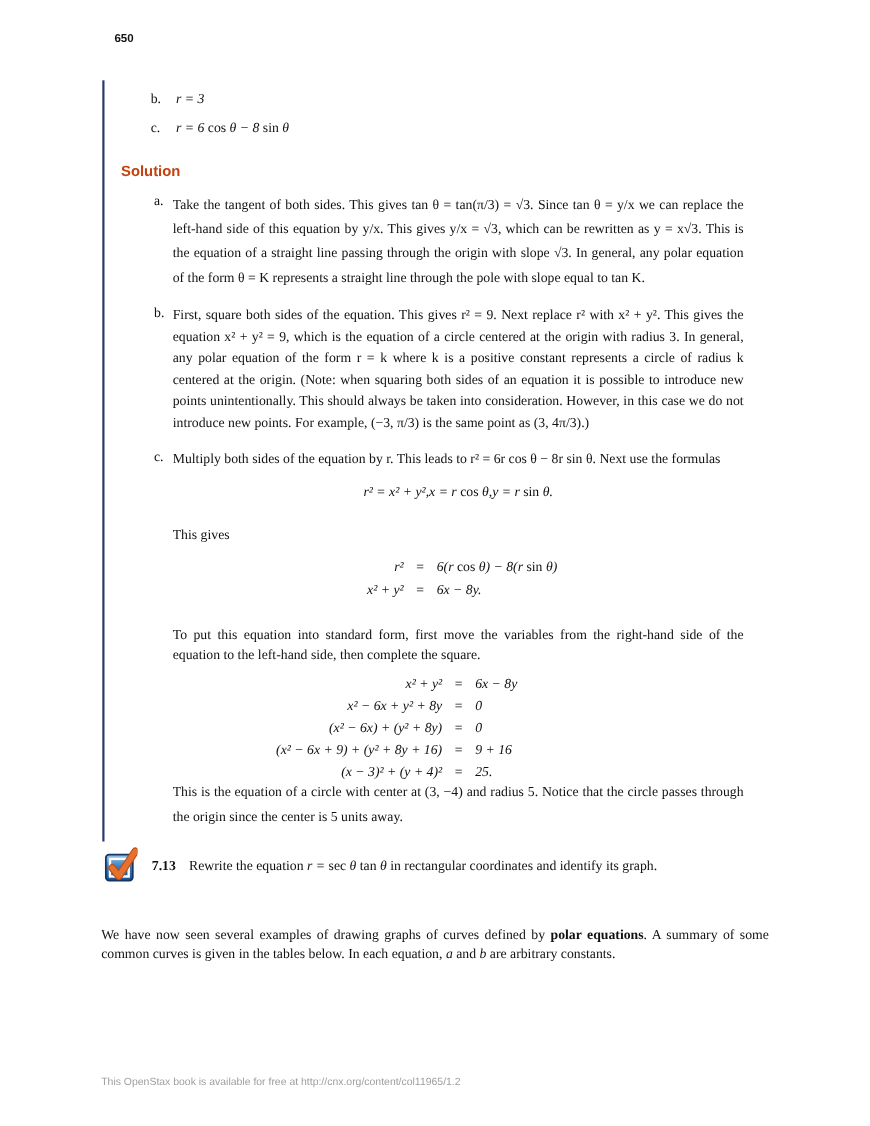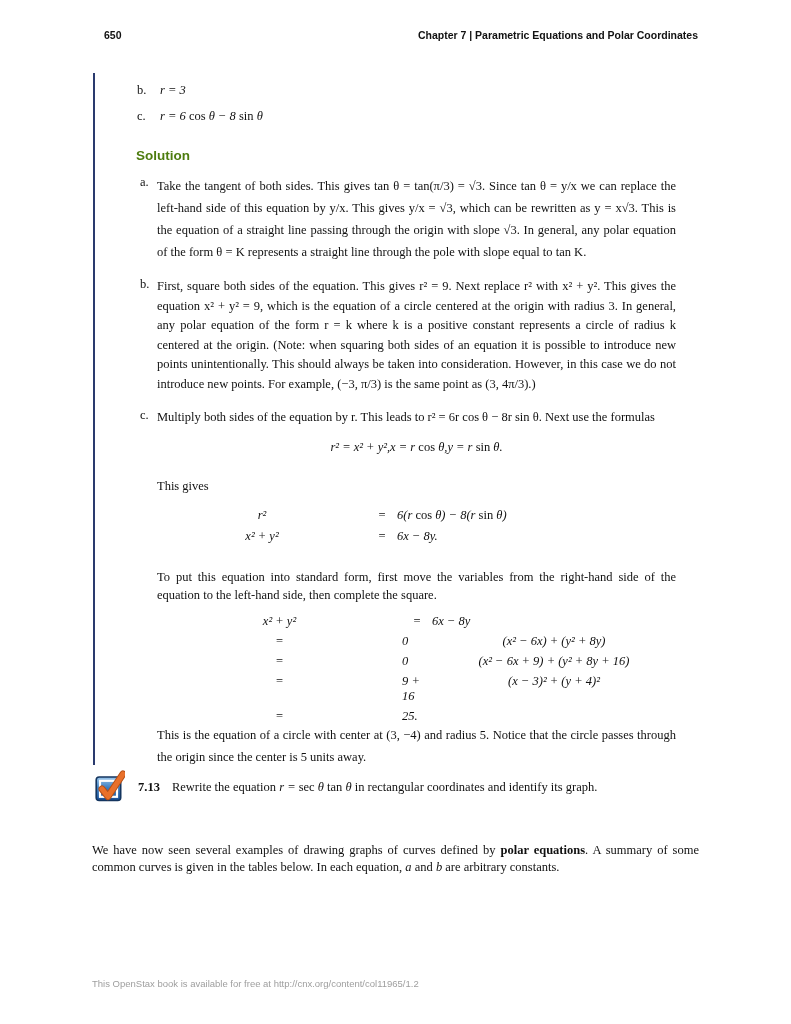--- a/index.html
+++ b/index.html
@@ -19,35 +19,35 @@
 
   
   .example {
     position:absolute; top:73px; left:93px; width:586px; height:692px;
     border-left:2px solid #2a3a6e;
   }
   .items { margin:10px 0 0 42px; }
   .item-row { display:flex; margin-bottom:11px; font-size:12.5px; }
   .item-label { width:23px; flex:none; }
   .solution-heading {
-    margin:24px 0 0 41px;
-    font-family:"Liberation Sans", sans-serif; font-weight:bold; font-size:13.5px; color:#4d7c0f;
+    margin:24px 0 0 15px;
+    font-family:"Liberation Sans", sans-serif; font-weight:bold; font-size:13.5px; color:#c2410c;
   }
   .part { display:flex; margin:12px 0 14px 45px; font-size:12.5px; }
   .part-label { width:17px; flex:none; }
   .part-text { width:519px; text-align:justify; }
   .part-a .part-text { line-height:22px; }
   .part-b .part-text { line-height:19.5px; }
   .part-c .part-text { line-height:18px; }
 
   .col { margin-left:62px; width:519px; font-size:12.5px; }
   .formula-line { display:flex; justify-content:center; margin-top:6px; }
   .this-gives { margin-top:24px; }
   .eqblock { margin-top:14px; display:grid; row-gap:6px; }
-  .eqblock .lhs { text-align:center; }
+  .eqblock .lhs { text-align:right; }
   .eqblock .eqs { text-align:center; }
   .eqblock .rhs { text-align:left; }
   .eqblock1 { grid-template-columns:210px 30px auto; }
   .eqblock2 { grid-template-columns:245px 30px auto; margin-top:10px; row-gap:5px; }
   .standard-text { margin-top:24px; line-height:18px; text-align:justify; }
   .conclusion { line-height:22px; text-align:justify; }
 
   .math { font-style:italic; }
   .math .fn { font-style:normal; }
 
@@ -74,21 +74,20 @@
     font-family:"Liberation Sans", sans-serif; font-size:9.5px; color:#9e9e9e;
   }
 </style>
 </head>
 <body>
 
 <div class="page">
 
   <div class="header">
     <span>650</span>
-    <span>Chapter 7 | Parametric Equations and Polar Coordinates</span>
   </div>
 
   <div class="example">
 
     <div class="items">
       <div class="item-row">
         <span class="item-label">b.</span>
         <span class="math">r = 3</span>
       </div>
       <div class="item-row">
@@ -130,20 +129,21 @@
       <span class="eqs">=</span>
       <span class="rhs math">6x − 8y.</span>
     </div>
 
     <div class="col standard-text">To put this equation into standard form, first move the variables from the right-hand side of the equation to the left-hand side, then complete the square.</div>
 
     <div class="col eqblock eqblock2">
       <span class="lhs math">x² + y²</span>
       <span class="eqs">=</span>
       <span class="rhs math">6x − 8y</span>
+      <span class="lhs math">x² − 6x + y² + 8y</span>
       <span class="eqs">=</span>
       <span class="rhs math">0</span>
       <span class="lhs math">(x² − 6x) + (y² + 8y)</span>
       <span class="eqs">=</span>
       <span class="rhs math">0</span>
       <span class="lhs math">(x² − 6x + 9) + (y² + 8y + 16)</span>
       <span class="eqs">=</span>
       <span class="rhs math">9 + 16</span>
       <span class="lhs math">(x − 3)² + (y + 4)²</span>
       <span class="eqs">=</span>

